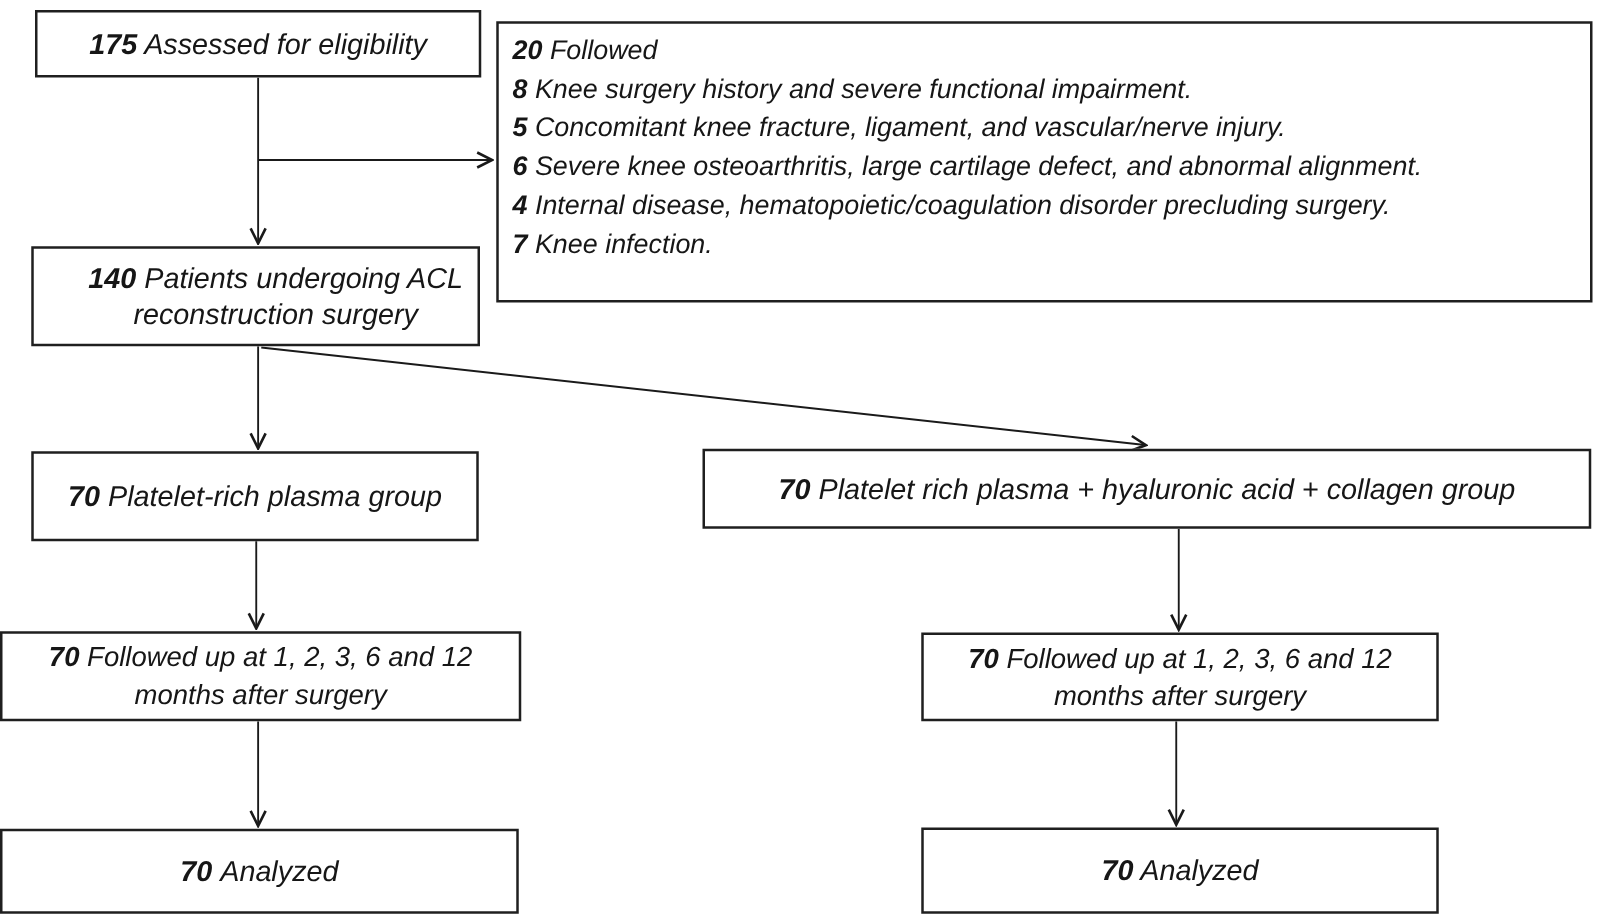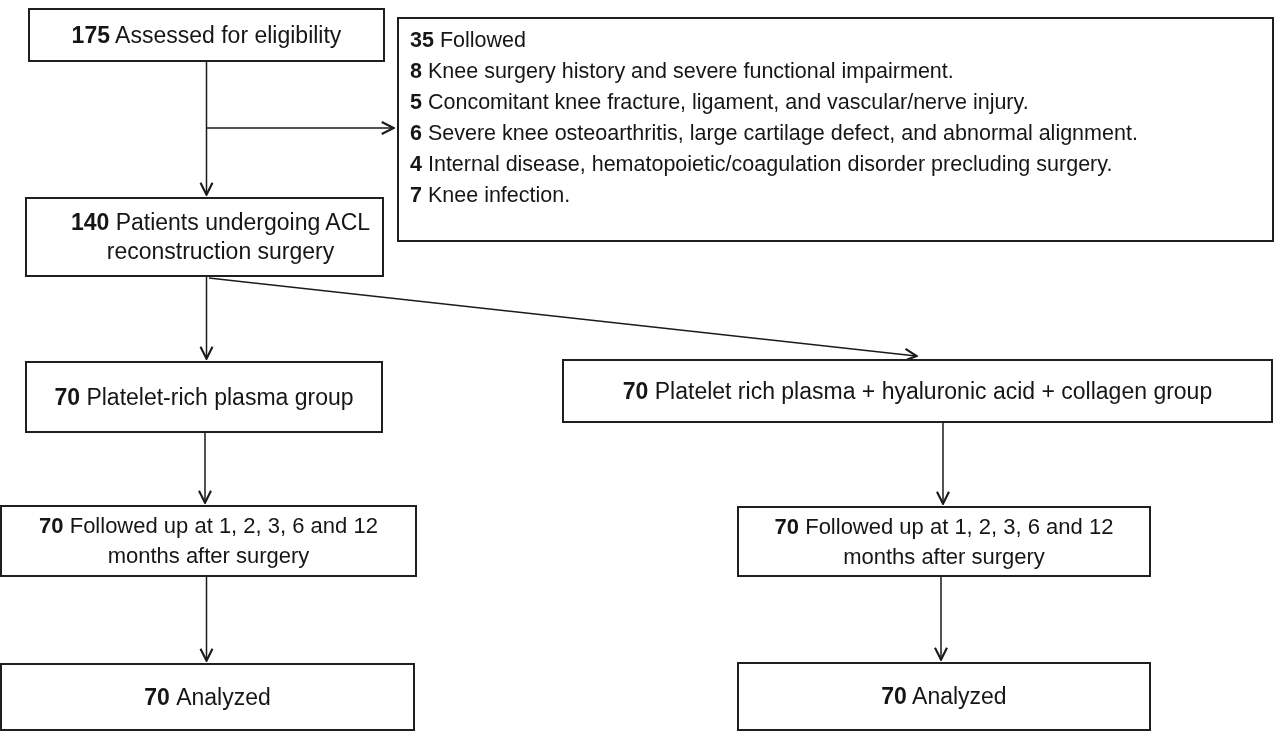--- a/index.html
+++ b/index.html
@@ -25,21 +25,21 @@
     position: absolute;
     border: 2px solid #1f1f1f;
     background: #ffffff;
     display: flex;
     align-items: center;
     justify-content: center;
     text-align: center;
     font-size: 23px;
     line-height: 29px;
   }
-  .box p { margin: 0; }
+  .box p { margin: 0; font-style: italic; }
   .box b { font-weight: bold; }
   .box-a   { left: 28px;  top: 8px;   width: 357px; height: 54px; }
   .box-b   { left: 397px; top: 17px;  width: 877px; height: 225px;
              align-items: flex-start; justify-content: flex-start;
              flex-direction: column; text-align: left;
              font-size: 21.5px; line-height: 31px;
              padding: 6px 4px 0 11px; }
   .box-b p { white-space: nowrap; }
   .box-c   { left: 25px;  top: 197px; width: 359px; height: 80px; padding-left: 32px; }
   .box-d   { left: 25px;  top: 361px; width: 358px; height: 72px; }
@@ -71,21 +71,21 @@
       <line x1="206.5" y1="577" x2="206.5" y2="660" marker-end="url(#arrow)"></line>
       <line x1="941" y1="577" x2="941" y2="659" marker-end="url(#arrow)"></line>
     </g>
   </svg>
 
   <div class="box box-a">
     <p><b>175</b> <span>Assessed for eligibility</span></p>
   </div>
 
   <div class="box box-b">
-    <p><b>35</b> <span>Followed</span></p>
+    <p><b>20</b> <span>Followed</span></p>
     <p><b>8</b> <span>Knee surgery history and severe functional impairment.</span></p>
     <p><b>5</b> <span>Concomitant knee fracture, ligament, and vascular/nerve injury.</span></p>
     <p><b>6</b> <span>Severe knee osteoarthritis, large cartilage defect, and abnormal alignment.</span></p>
     <p><b>4</b> <span>Internal disease, hematopoietic/coagulation disorder precluding surgery.</span></p>
     <p><b>7</b> <span>Knee infection.</span></p>
   </div>
 
   <div class="box box-c">
     <p class="wrap2"><b>140</b> <span>Patients undergoing ACL reconstruction surgery</span></p>
   </div>

